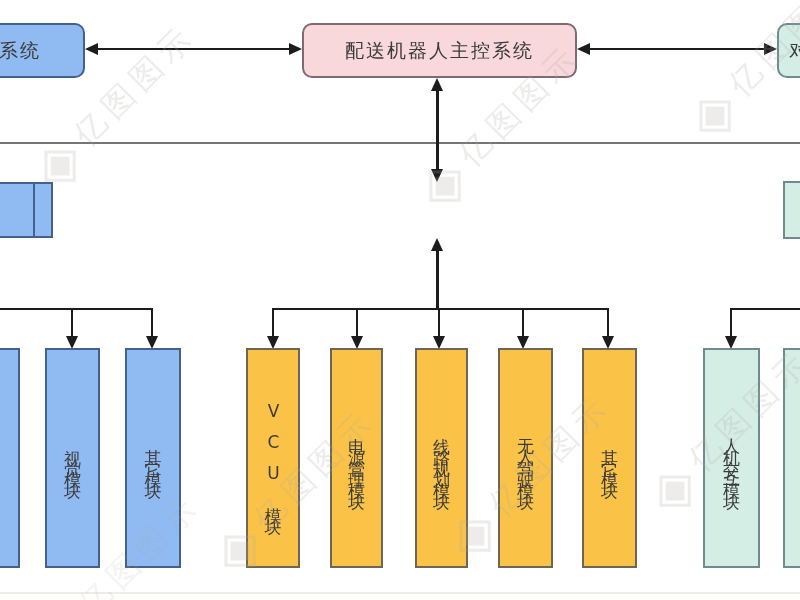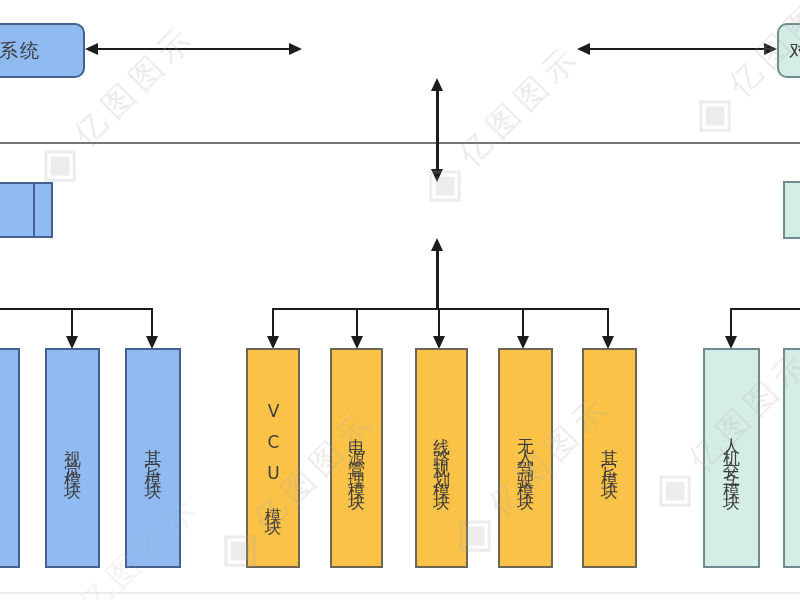--- a/index.html
+++ b/index.html
@@ -83,20 +83,23 @@
   <div class="arr arr-down" style="left:146px;top:336px;"></div>
 
   <div class="line" style="left:730px;top:308px;width:70px;height:2px;"></div>
   <div class="line" style="left:730px;top:308px;width:2px;height:30px;"></div>
   <div class="arr arr-down" style="left:725px;top:336px;"></div>
 
   <div class="node node-blue rounded" style="left:-75px;top:23px;width:160px;height:55px;justify-content:flex-end;padding-right:42px;">
     <span class="hlabel">系统</span>
   </div>
 
+  <div class="node node-pink rounded" style="left:302px;top:23px;width:275px;height:55px;">
+    <span class="hlabel">配送机器人主控系统</span>
+  </div>
 
   <div class="node node-green rounded" style="left:777px;top:23px;width:110px;height:55px;justify-content:flex-start;padding-left:10px;">
     <span class="hlabel">对</span>
   </div>
 
   <div class="node node-blue" style="left:-80px;top:182px;width:133px;height:56px;">
     <div class="innerbar" style="right:16px;"></div>
   </div>
 
 

